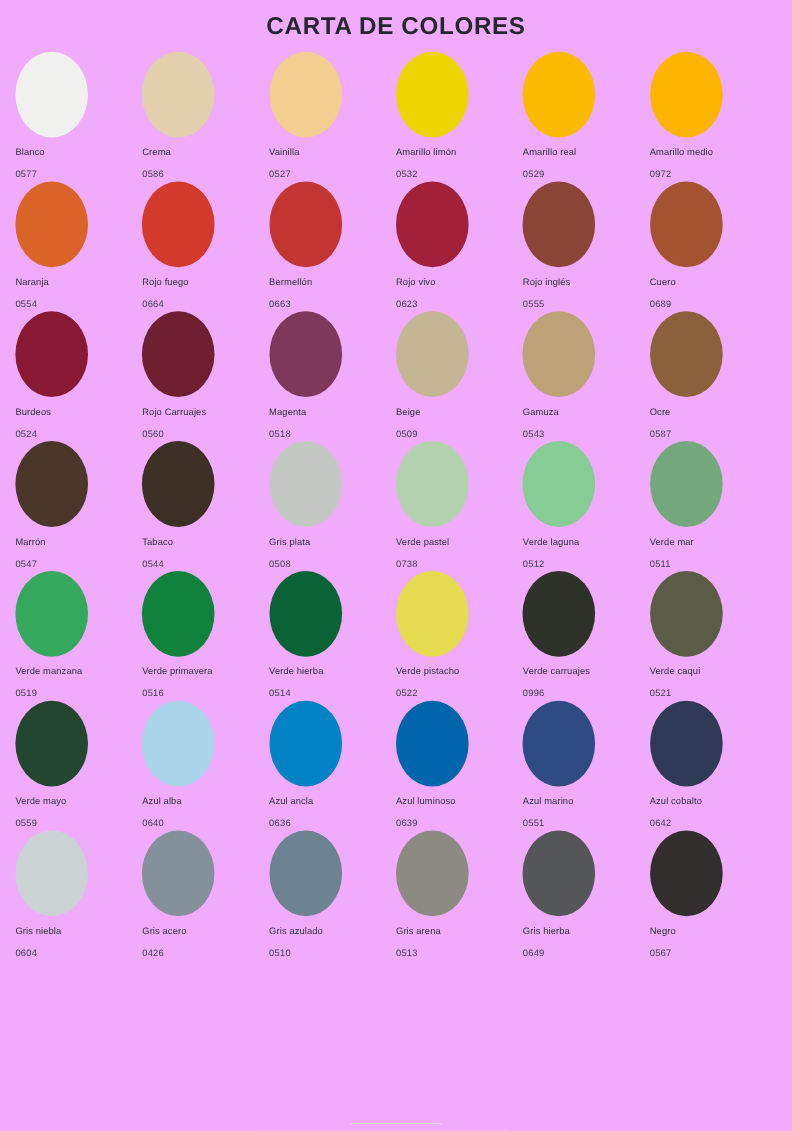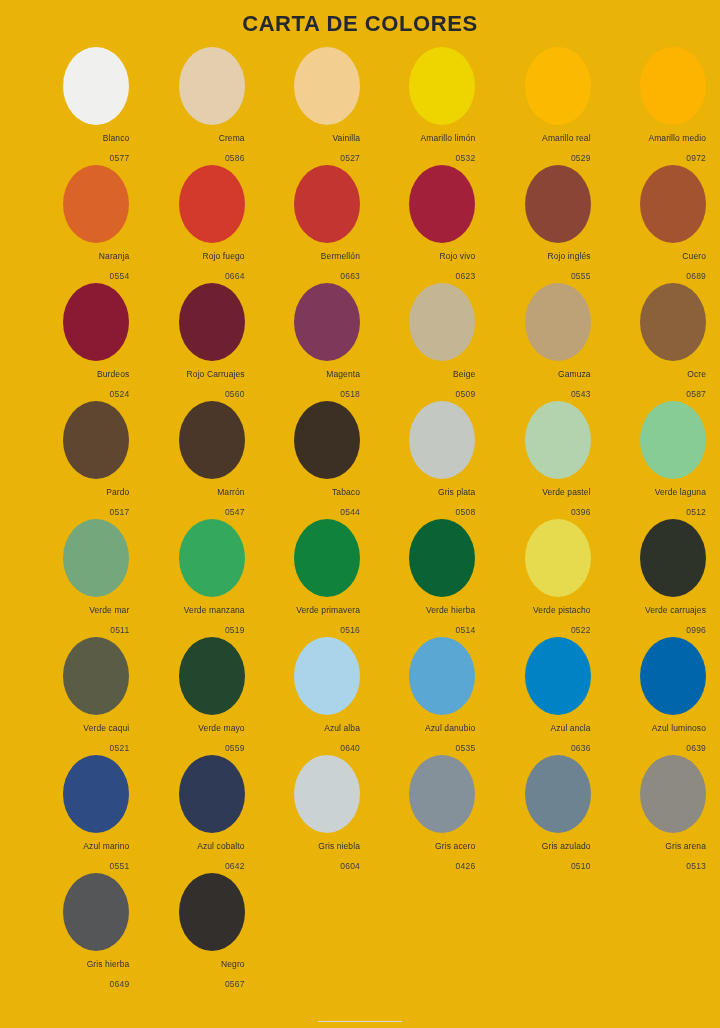--- a/index.html
+++ b/index.html
@@ -15,21 +15,21 @@
     color: #2b2f38;
     overflow: hidden;
     position: relative;
   }
   .page {
     width: 720px;
     height: 1028px;
     box-sizing: border-box;
     padding: 0;
     position: relative;
-    background: #eab308;
+    background: #f0abfc;
   }
   .chart-title {
     text-align: center;
     font-size: 22px;
     font-weight: bold;
     letter-spacing: 0.6px;
     color: #24282f;
     margin: 0;
     padding-top: 11px;
     padding-bottom: 6px;
@@ -39,21 +39,21 @@
     display: grid;
     grid-template-columns: repeat(6, 1fr);
     column-gap: 0px;
     row-gap: 0px;
     padding: 0 14px;
     box-sizing: border-box;
   }
   .swatch-cell {
     display: flex;
     flex-direction: column;
-    align-items: flex-end;
+    align-items: flex-start;
     justify-content: flex-start;
     height: 118px;
     box-sizing: border-box;
   }
   .swatch-dot {
     width: 66px;
     height: 78px;
     border-radius: 50% / 50%;
     margin-top: 4px;
     flex: none;
@@ -178,43 +178,38 @@
         <div class="swatch-dot" style="background: rgb(189, 162, 119);"></div>
         <div class="swatch-name">Gamuza</div>
         <div class="swatch-code">0543</div>
       </div>
       <div class="swatch-cell">
         <div class="swatch-dot" style="background: rgb(138, 97, 58);"></div>
         <div class="swatch-name">Ocre</div>
         <div class="swatch-code">0587</div>
       </div>
       <div class="swatch-cell">
-        <div class="swatch-dot" style="background: rgb(95, 70, 48);"></div>
-        <div class="swatch-name">Pardo</div>
-        <div class="swatch-code">0517</div>
-      </div>
-      <div class="swatch-cell">
         <div class="swatch-dot" style="background: rgb(75, 55, 42);"></div>
         <div class="swatch-name">Marrón</div>
         <div class="swatch-code">0547</div>
       </div>
       <div class="swatch-cell">
         <div class="swatch-dot" style="background: rgb(60, 48, 37);"></div>
         <div class="swatch-name">Tabaco</div>
         <div class="swatch-code">0544</div>
       </div>
       <div class="swatch-cell">
         <div class="swatch-dot" style="background: rgb(196, 200, 194);"></div>
         <div class="swatch-name">Gris plata</div>
         <div class="swatch-code">0508</div>
       </div>
       <div class="swatch-cell">
         <div class="swatch-dot" style="background: rgb(179, 211, 174);"></div>
         <div class="swatch-name">Verde pastel</div>
-        <div class="swatch-code">0396</div>
+        <div class="swatch-code">0738</div>
       </div>
       <div class="swatch-cell">
         <div class="swatch-dot" style="background: rgb(136, 204, 149);"></div>
         <div class="swatch-name">Verde laguna</div>
         <div class="swatch-code">0512</div>
       </div>
       <div class="swatch-cell">
         <div class="swatch-dot" style="background: rgb(114, 168, 124);"></div>
         <div class="swatch-name">Verde mar</div>
         <div class="swatch-code">0511</div>
@@ -253,25 +248,20 @@
         <div class="swatch-dot" style="background: rgb(35, 70, 47);"></div>
         <div class="swatch-name">Verde mayo</div>
         <div class="swatch-code">0559</div>
       </div>
       <div class="swatch-cell">
         <div class="swatch-dot" style="background: rgb(169, 212, 234);"></div>
         <div class="swatch-name">Azul alba</div>
         <div class="swatch-code">0640</div>
       </div>
       <div class="swatch-cell">
-        <div class="swatch-dot" style="background: rgb(91, 167, 212);"></div>
-        <div class="swatch-name">Azul danubio</div>
-        <div class="swatch-code">0535</div>
-      </div>
-      <div class="swatch-cell">
         <div class="swatch-dot" style="background: rgb(0, 130, 196);"></div>
         <div class="swatch-name">Azul ancla</div>
         <div class="swatch-code">0636</div>
       </div>
       <div class="swatch-cell">
         <div class="swatch-dot" style="background: rgb(0, 101, 170);"></div>
         <div class="swatch-name">Azul luminoso</div>
         <div class="swatch-code">0639</div>
       </div>
       <div class="swatch-cell">

